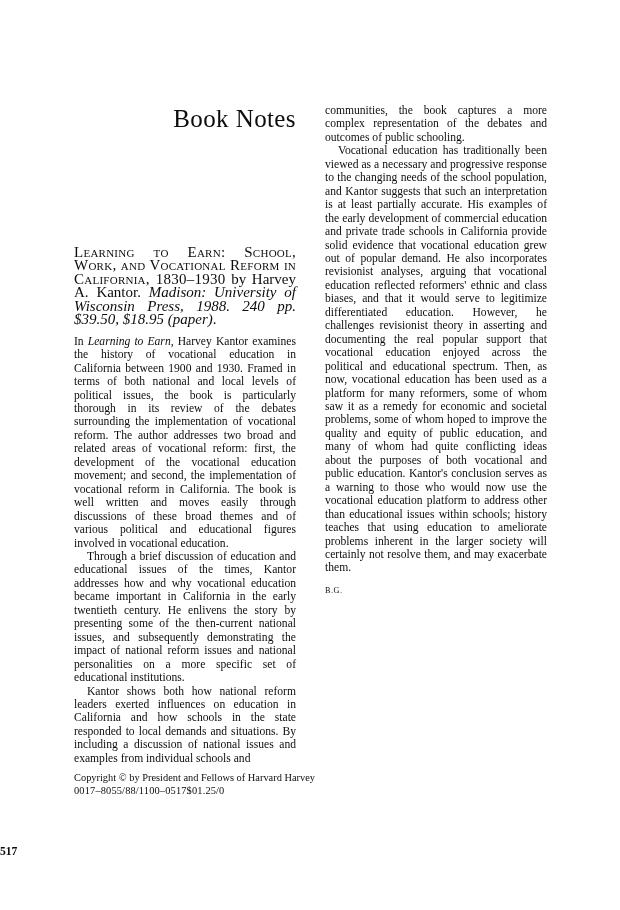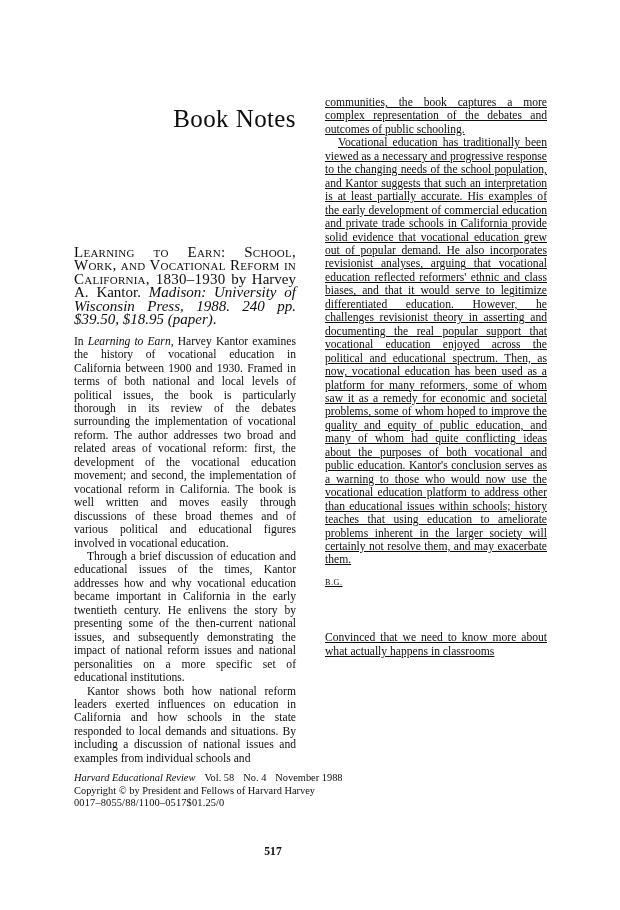--- a/index.html
+++ b/index.html
@@ -29,21 +29,21 @@
     position: absolute;
     width: 222px;
     font-size: 11.6px;
     line-height: 13.45px;
     text-align: justify;
     text-justify: inter-word;
     hyphens: manual;
     -webkit-hyphens: manual;
   }
   .col-left  { left: 74px;  top: 104px; }
-  .col-right { left: 325px; top: 96px; text-decoration: underline; }
+  .col-right { left: 325px; top: 104px; }
 
   .page-title {
     font-size: 25px;
     line-height: 30px;
     letter-spacing: 0.4px;
     text-align: right;
     margin: 0 0 16px 0;
     padding: 0;
     white-space: pre;
   }
@@ -99,21 +99,21 @@
   .footer .sp { display: inline-block; width: 9px; }
   .footer .mono-issn {
     letter-spacing: 0.15px;
   }
 
   .folio {
     position: absolute;
     left: 0;
     top: 845px;
     width: 546px;
-    text-align: center;
+    text-align: left;
     font-size: 11.6px;
     font-weight: bold;
   }
 </style>
 </head>
 <body>
 
 <div class="page">
 
   <div class="col col-left">
@@ -138,24 +138,22 @@
     <p class="para noindent">communities, the book captures a more complex representation of the debates and outcomes of public schooling.</p>
     <p class="para">Vocational education has traditionally been viewed as a necessary and progressive response to the changing needs of the school population, and Kantor suggests that such an interpretation is at least partially accurate. His examples of the early development of commercial education and private trade schools in California provide solid evidence that vocational education grew out of popular demand. He also incorporates revisionist analyses, arguing that vocational education reflected reformers' ethnic and class biases, and that it would serve to legitimize differentiated education. However, he challenges revisionist theory in asserting and documenting the real popular support that vocational education enjoyed across the political and educational spectrum. Then, as now, vocational education has been used as a platform for many reformers, some of whom saw it as a remedy for economic and societal problems, some of whom hoped to improve the quality and equity of public education, and many of whom had quite conflicting ideas about the purposes of both vocational and public education. Kantor's conclusion serves as a warning to those who would now use the vocational education platform to address other than educational issues within schools; history teaches that using education to ameliorate problems inherent in the larger society will certainly not resolve them, and may exacerbate them.</p>
 
     <div class="initials">B.G.</div>
 
     <div class="spacer-lg"></div>
 
 
     <div class="spacer-sm"></div>
 
-    <p class="para noindent">Convinced that we need to know more about what actually happens in classrooms</p>
   </div>
 
   <div class="footer">
-    <div class="fline"><span class="jrnl">Harvard Educational Review</span><span class="sp"></span><span>Vol. 58</span><span class="sp"></span><span>No. 4</span><span class="sp"></span><span>November 1988</span></div>
     <div class="fline">Copyright © by President and Fellows of Harvard Harvey</div>
     <div class="fline mono-issn">0017–8055/88/1100–0517$01.25/0</div>
   </div>
 
   <div class="folio">517</div>
 
 </div>
 
 </body></html>

